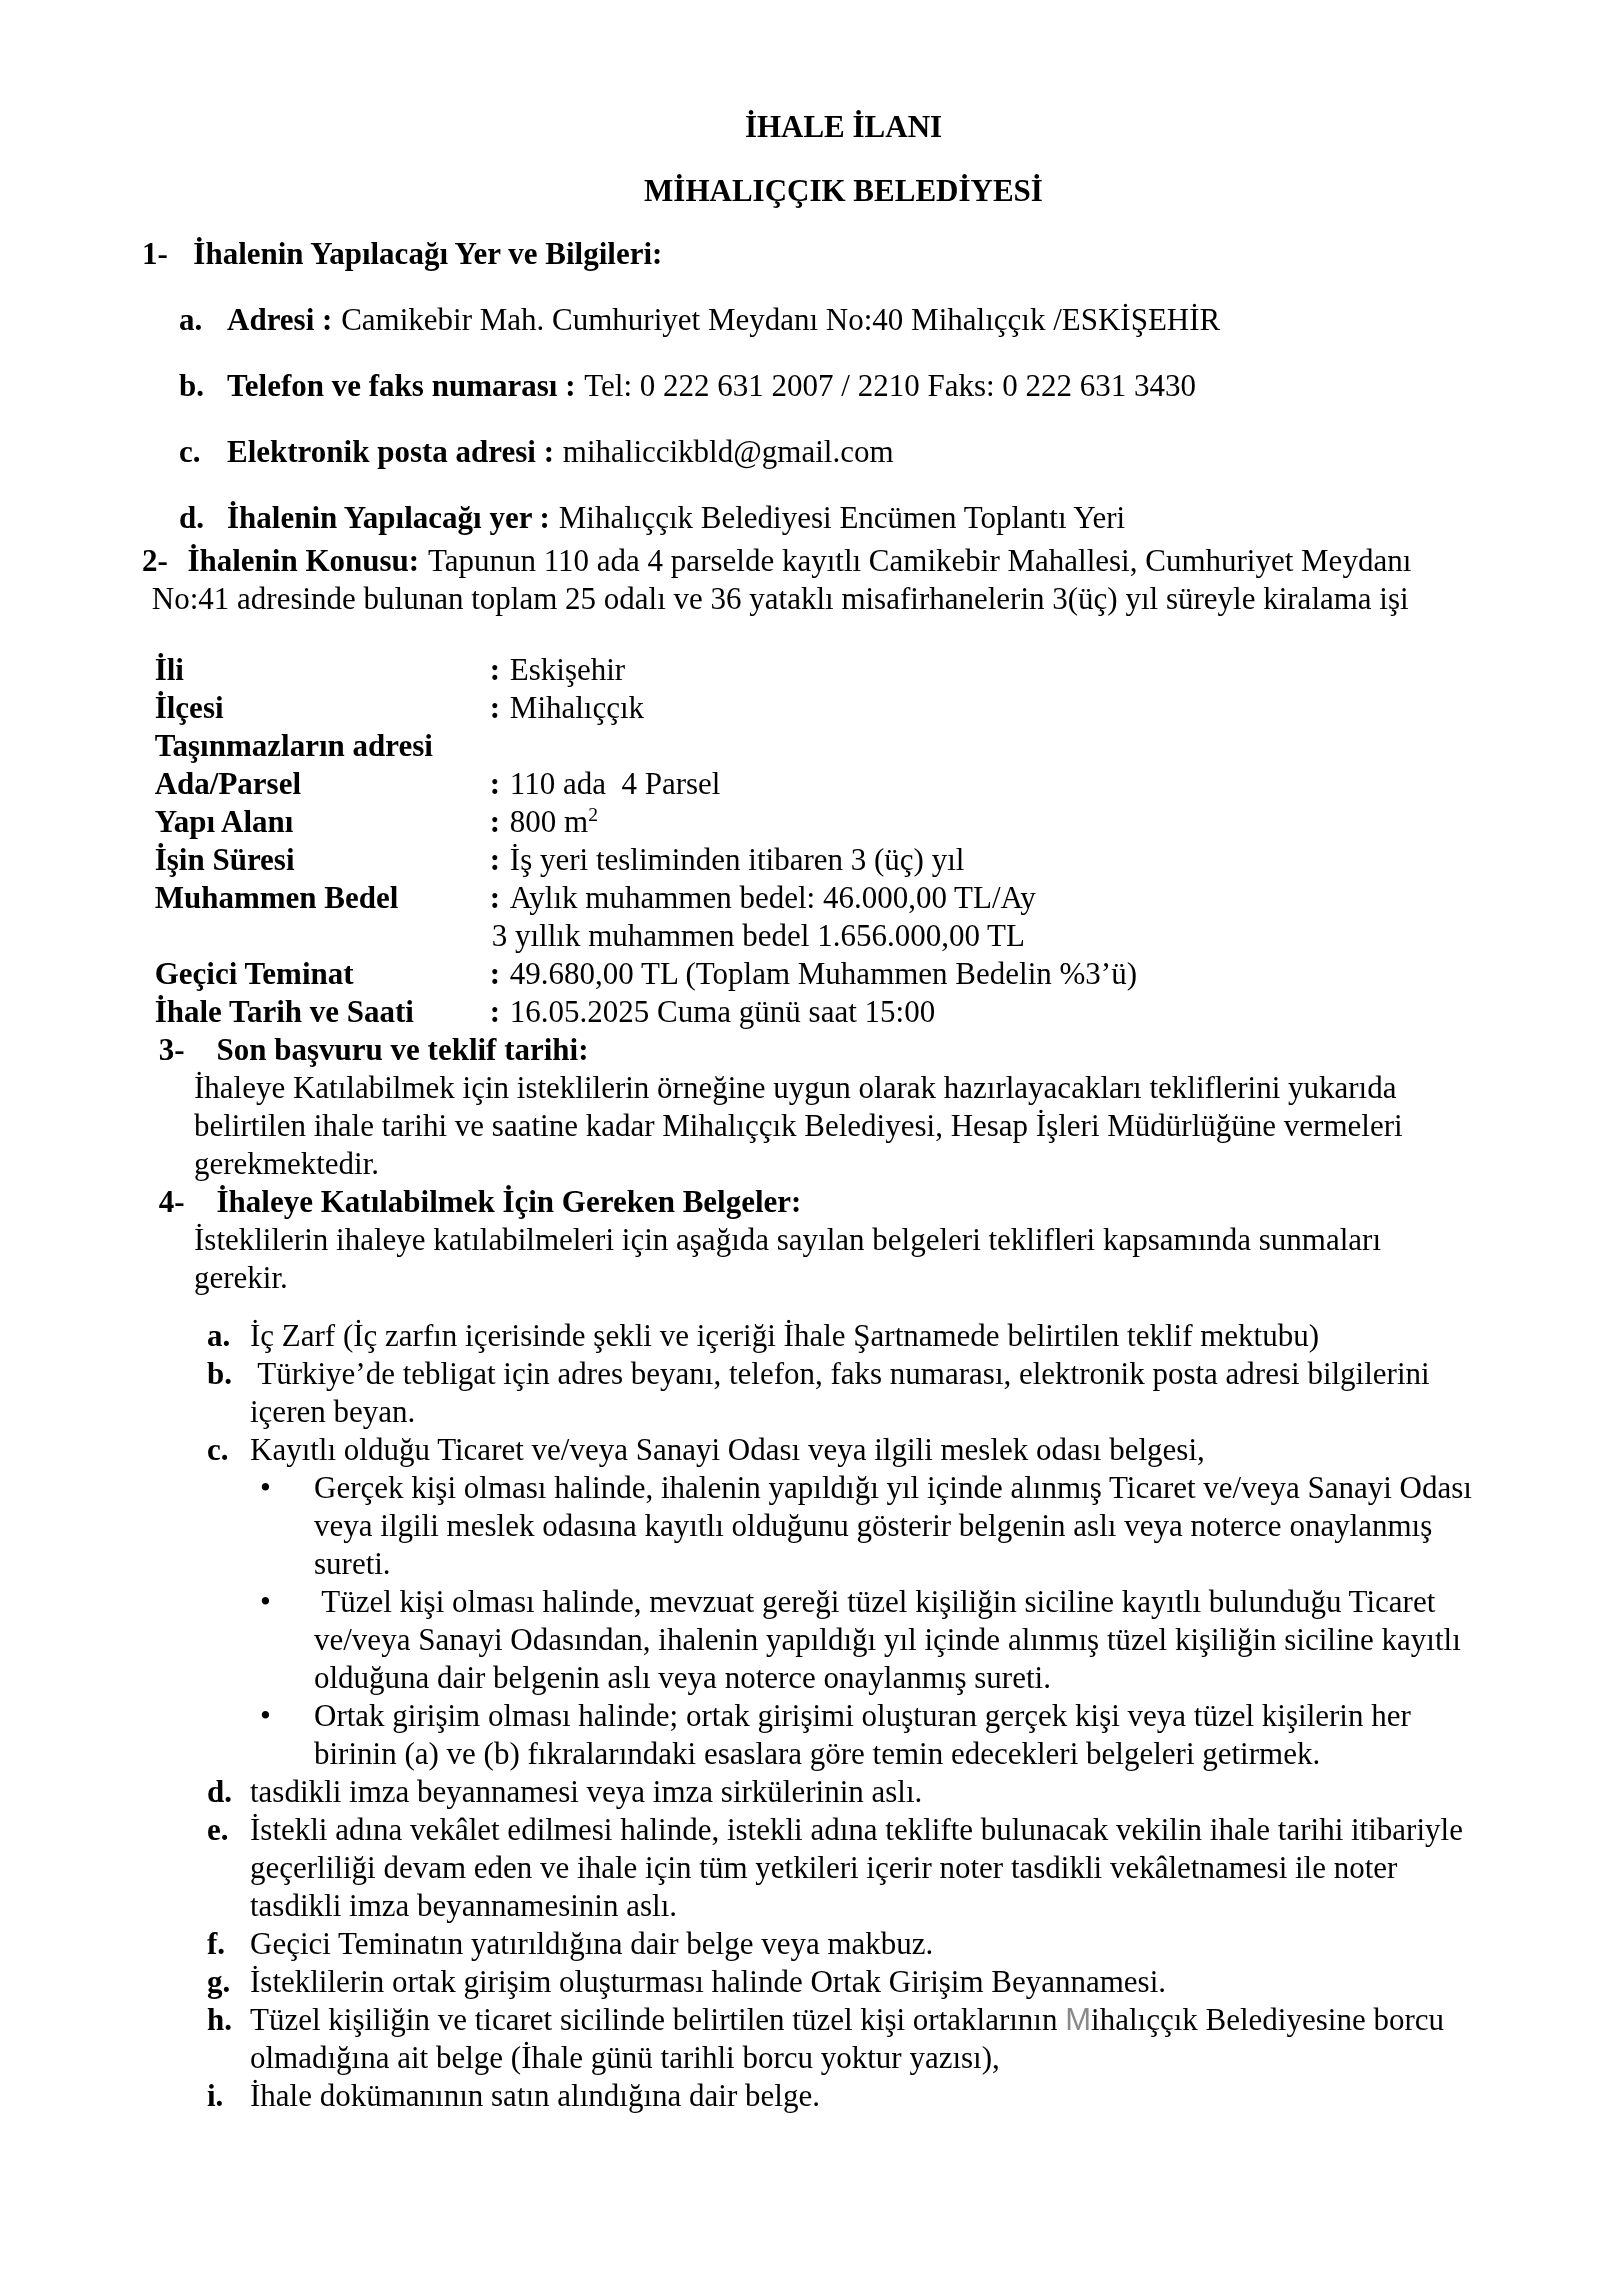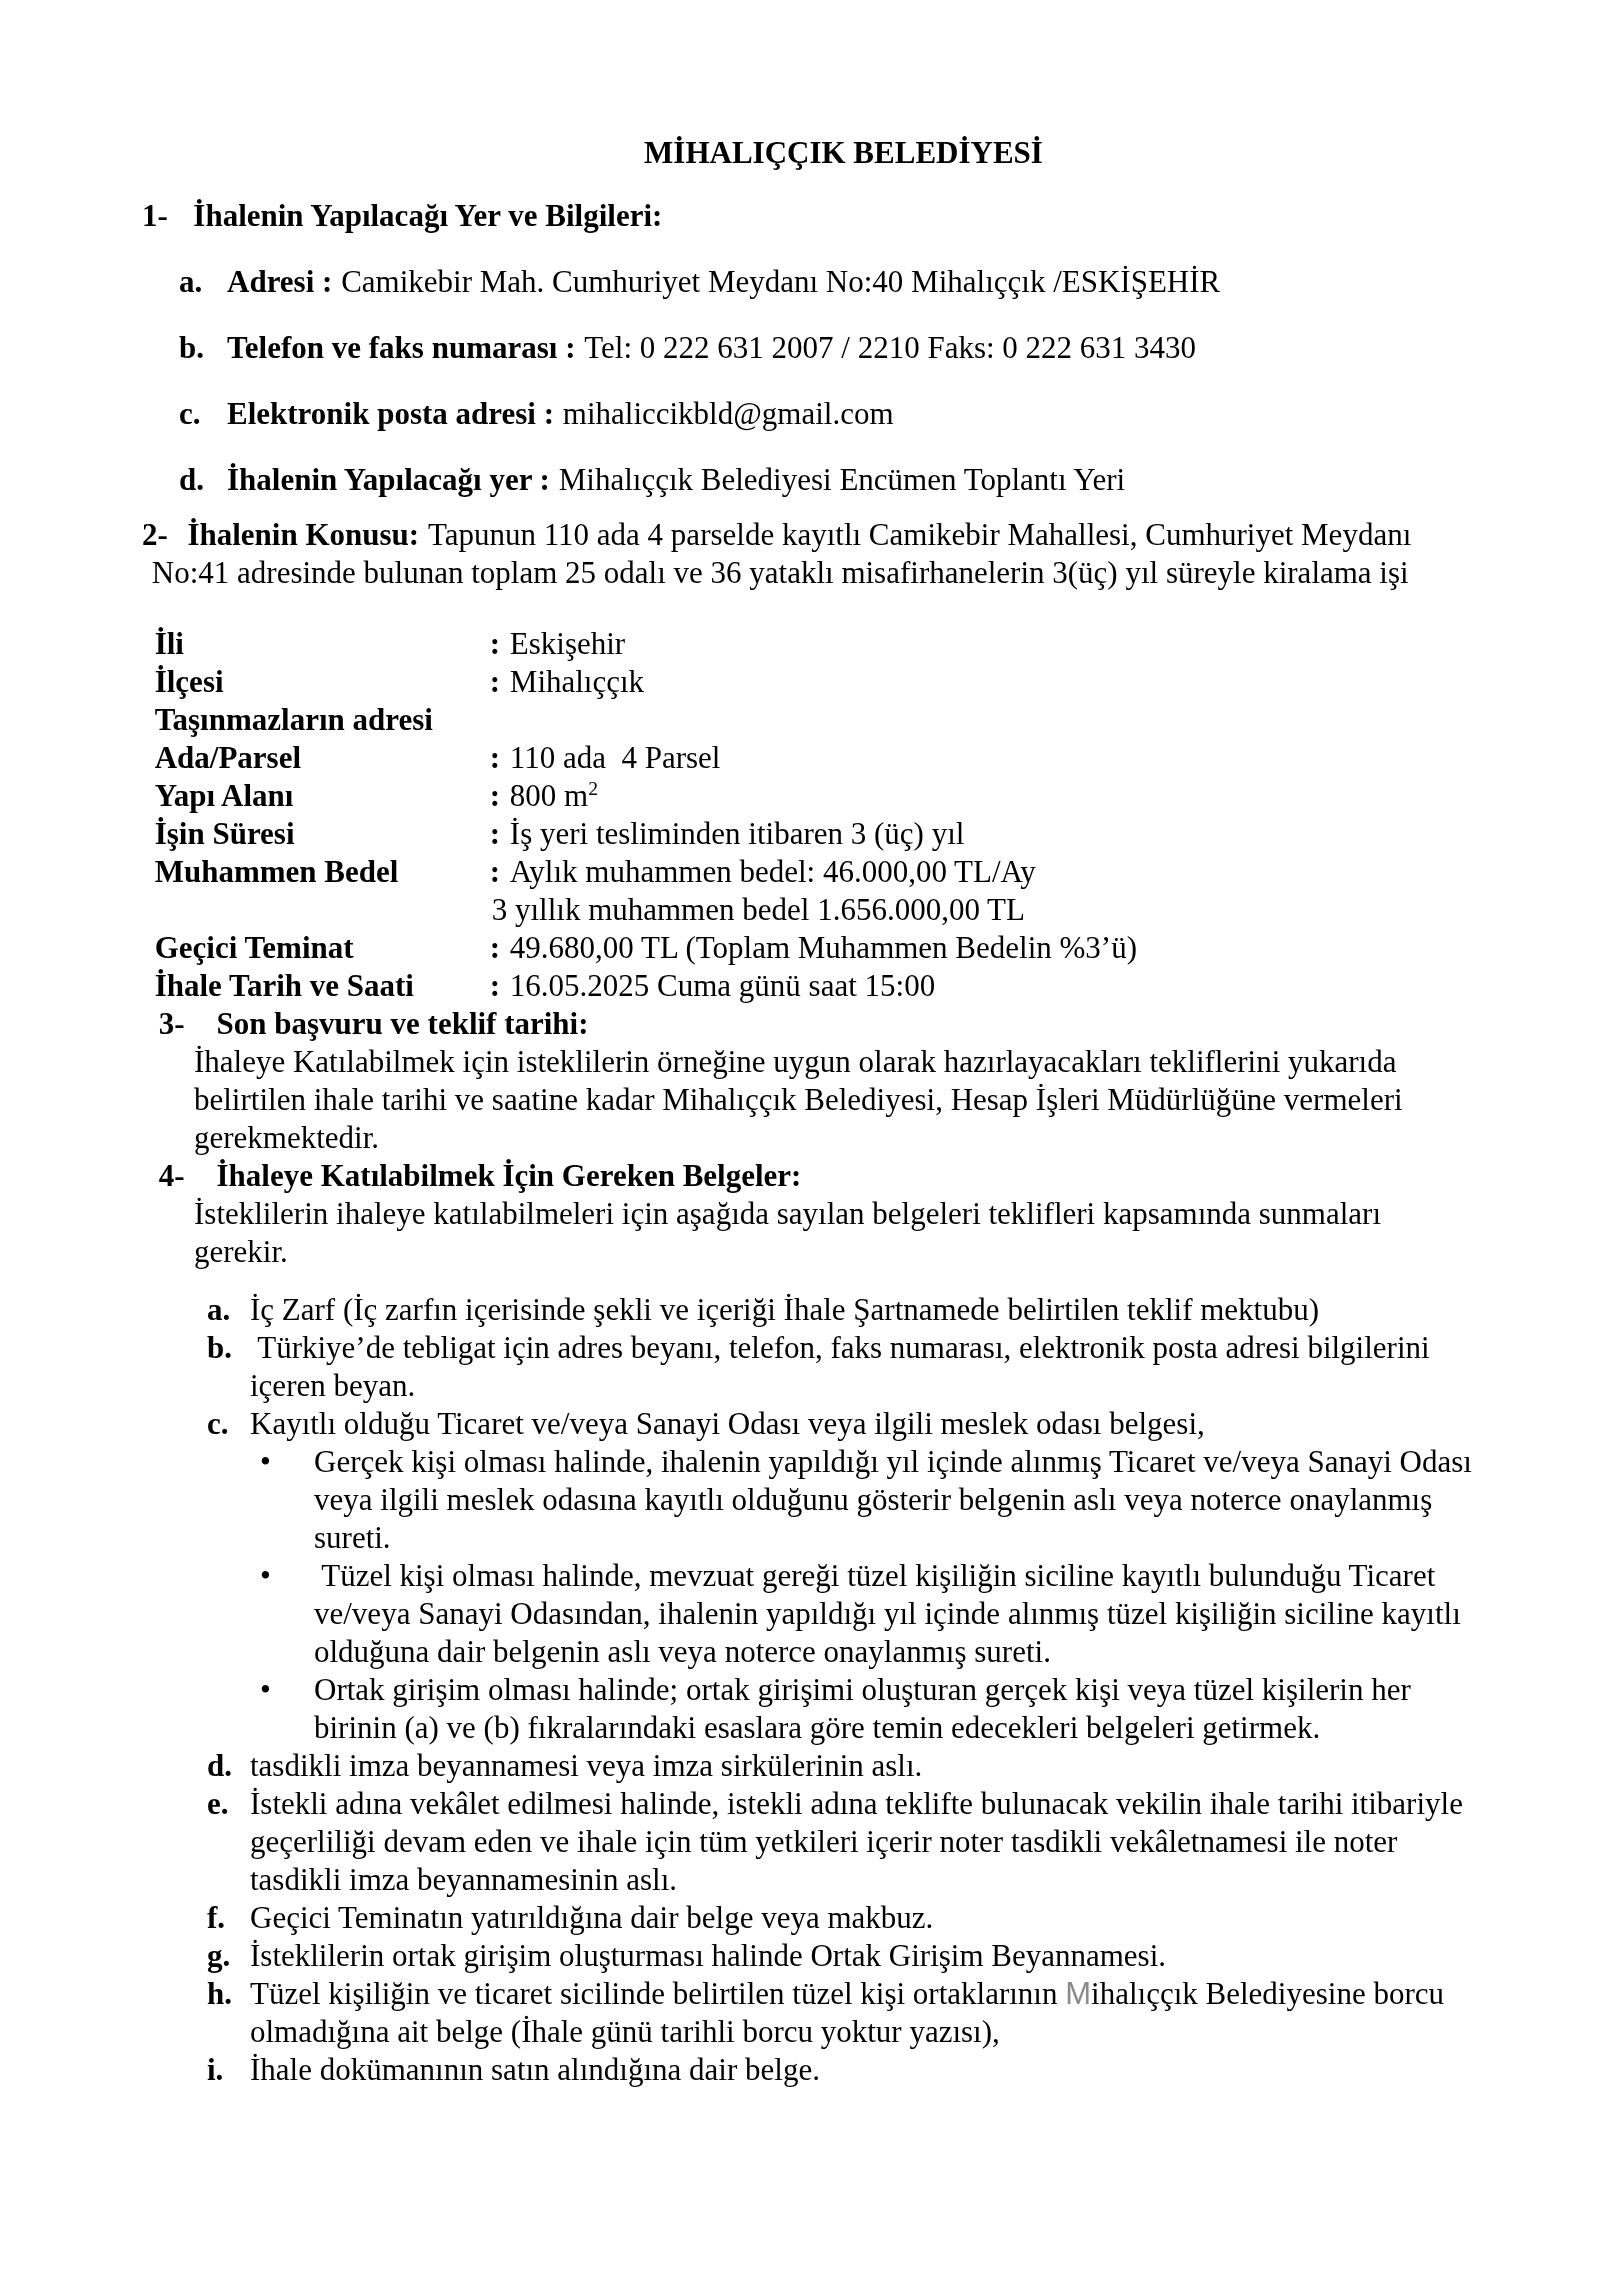--- a/index.html
+++ b/index.html
@@ -17,21 +17,21 @@
   .sec-head.flow{margin-top:0;}
   .indent34{margin-left:16.7px;}
   .tab{display:inline-block;}
   .tab-a{width:25.5px;}
   .tab-b{width:19.6px;}
   .tab-c{width:32px;}
   .li{display:grid;}
   .s1item{grid-template-columns:48px 1fr;margin-left:37px;margin-top:28px;}
   .marker{font-weight:bold;}
   .val{margin-left:8.8px;}
-  .s2para{margin-top:17px;font-family:Liberation Serif, serif;}
+  .s2para{margin-top:5px;font-family:Liberation Serif, serif;}
   .s2para .ln2{padding-left:9.8px;}
   .kv{margin-top:33px;margin-left:12.7px;}
   .kvrow{display:flex;gap:24px;}
   .kvlabel{width:311px;flex:none;font-weight:bold;}
   .kvcolon{font-weight:bold;}
   .kvval{flex:1 1 auto;}
   .kvval .v{margin-left:9.8px;}
   .cont-addr{padding-left:19.6px;}
   .cont-bedel{padding-left:2px;}
   sup.sq{font-size:19.6px;line-height:0;}
@@ -40,20 +40,21 @@
   .s4first{margin-top:19.6px;}
   .bullet{grid-template-columns:54px 1fr;margin-left:118px;}
   .bullet .marker{font-weight:normal;}
   .grayM{color:#8a8a8a;font-family:"Liberation Sans","DejaVu Sans",sans-serif;}
 </style>
 </head>
 <body>
 
 <div class="page">
 
+  <div class="doc-title ln">İHALE İLANI</div>
   <div class="doc-title doc-subtitle ln">MİHALIÇÇIK BELEDİYESİ</div>
 
   <div class="sec-head ln"><span class="marker">1-</span><span class="tab tab-a"></span><span>İhalenin Yapılacağı Yer ve Bilgileri:</span></div>
 
   <div class="li s1item">
     <span class="marker">a.</span>
     <div class="ln"><b>Adresi :</b><span class="val">Camikebir Mah. Cumhuriyet Meydanı No:40 Mihalıççık /ESKİŞEHİR</span></div>
   </div>
   <div class="li s1item">
     <span class="marker">b.</span>

